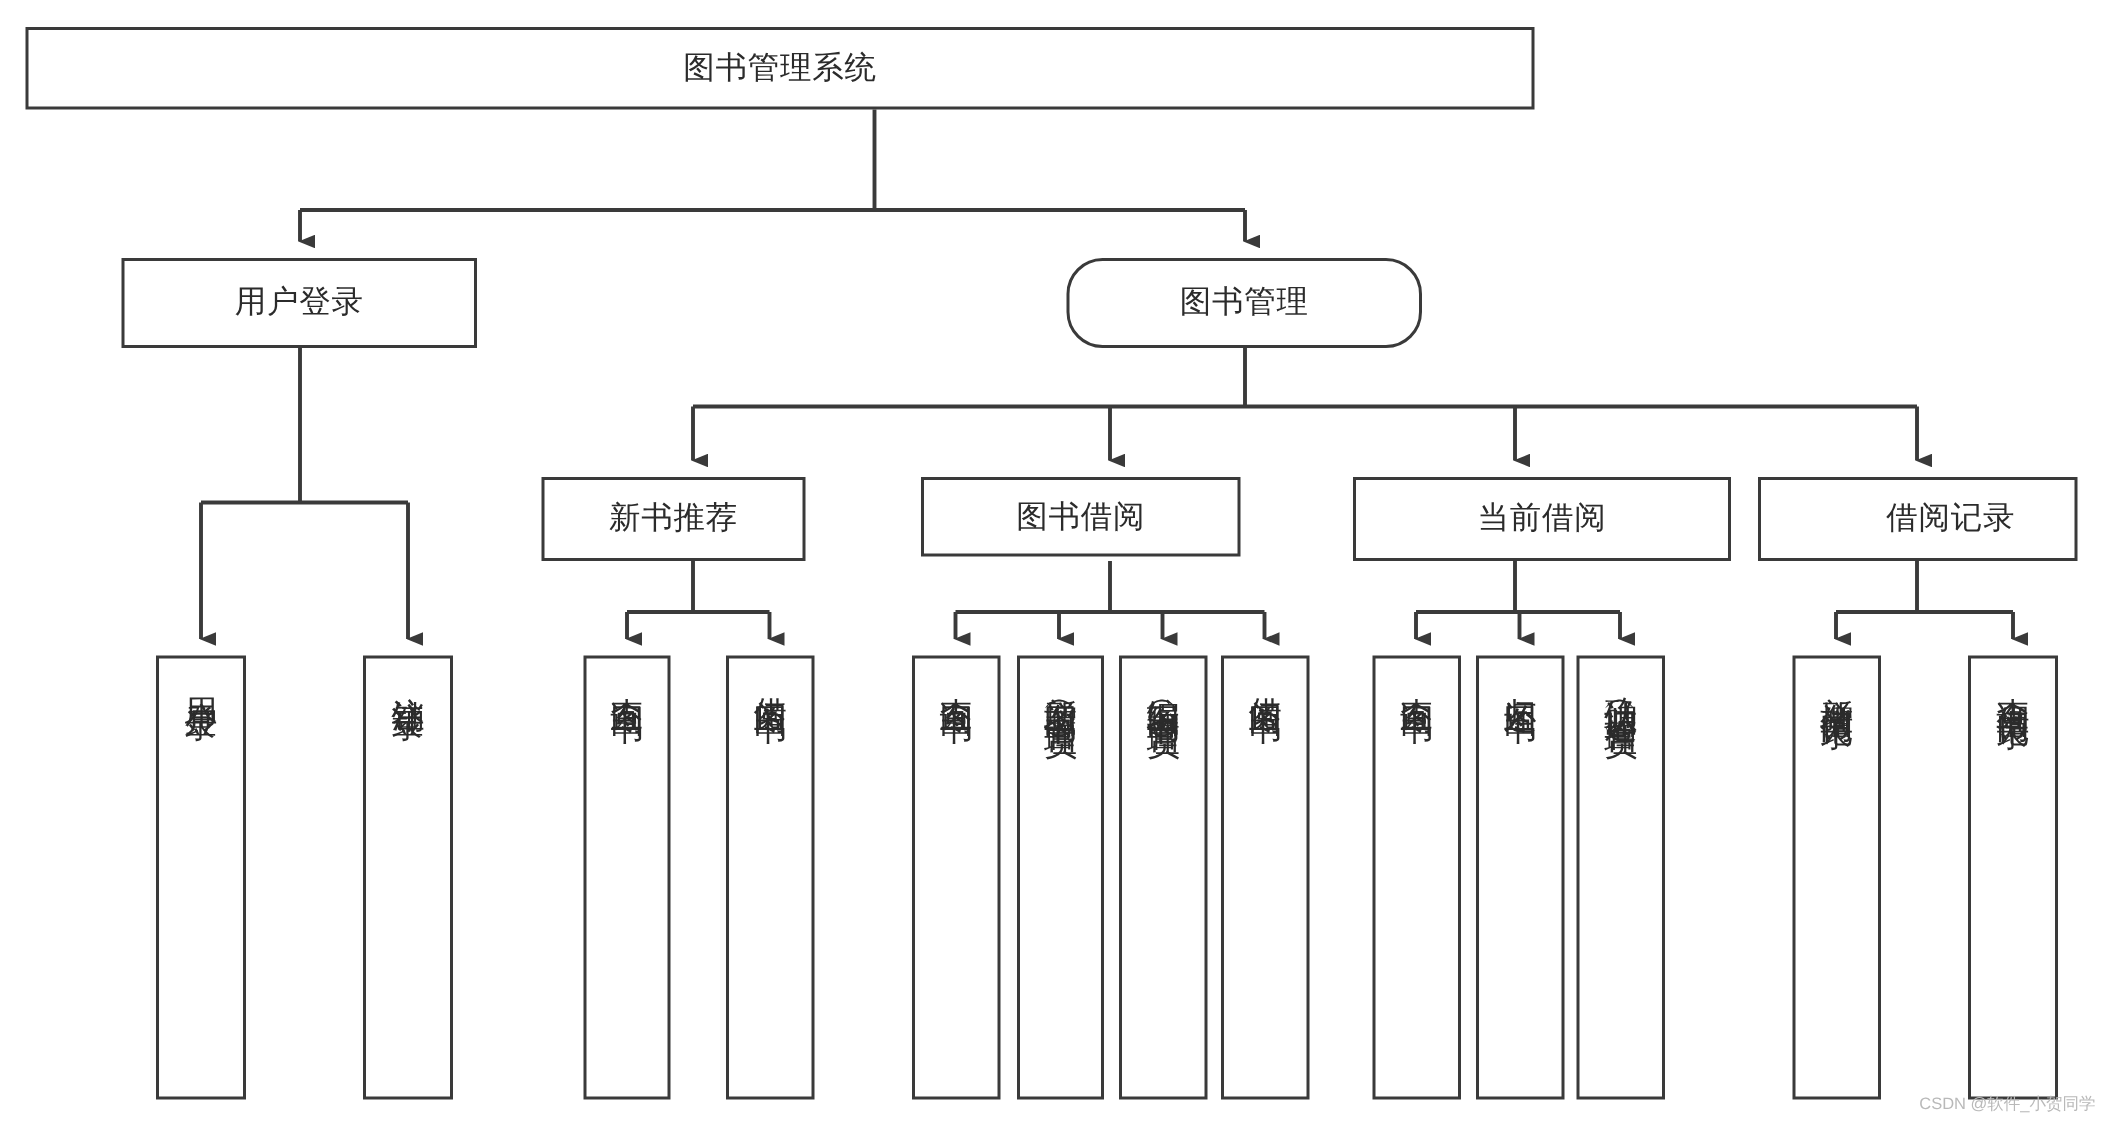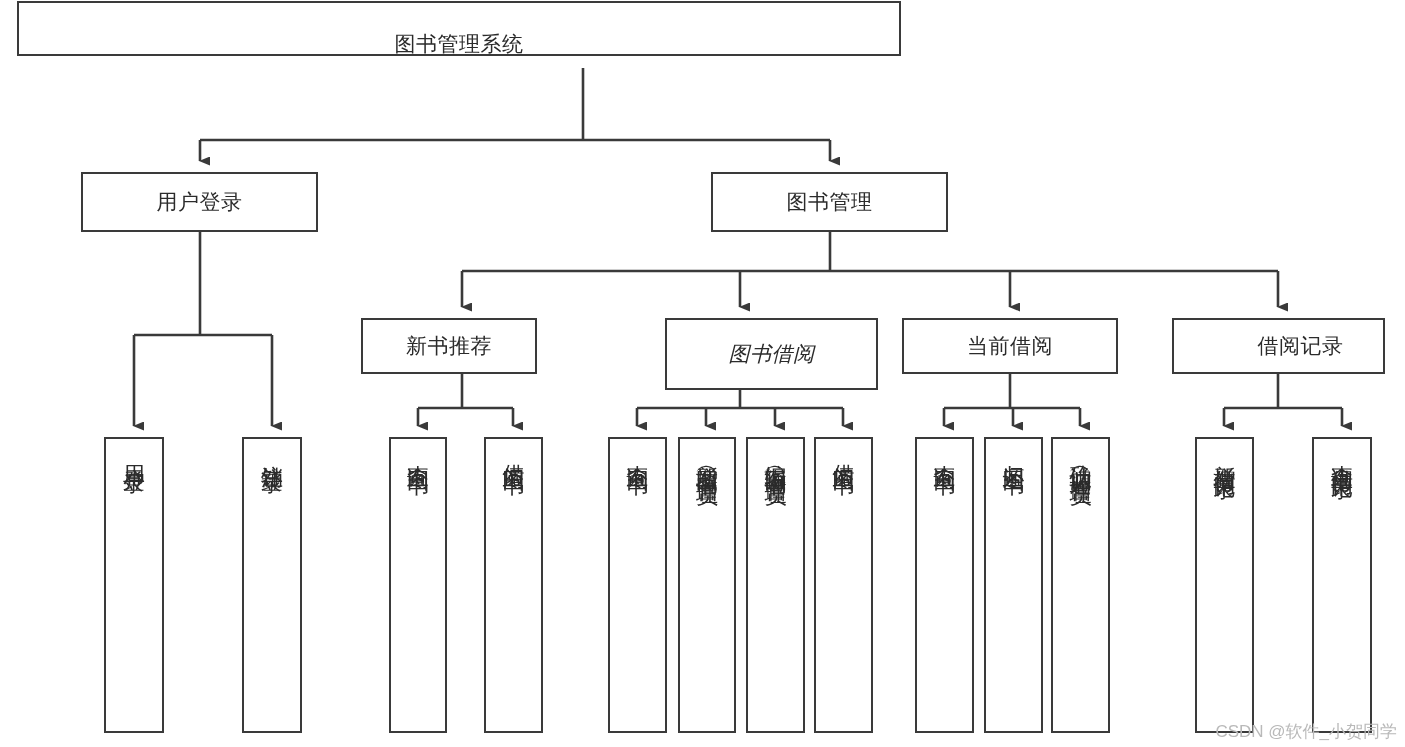--- a/index.html
+++ b/index.html
@@ -55,21 +55,21 @@
     text-orientation: upright;
     font-size: 22px;
     letter-spacing: 3px;
     line-height: 1;
     white-space: nowrap;
   }
   #watermark {
     position: absolute;
     right: 8px;
     bottom: 4px;
-    font-size: 17px;
+    font-size: 11px;
     color: #b9b9b9;
     white-space: nowrap;
     user-select: none;
   }
 </style>
 </head>
 <body>
 
 <div id="canvas">
 
@@ -110,36 +110,36 @@
         <line x1="1013" y1="408" x2="1013" y2="426" marker-end="url(#arrowhead)"></line>
         <line x1="1080" y1="408" x2="1080" y2="426" marker-end="url(#arrowhead)"></line>
         <line x1="1278" y1="374" x2="1278" y2="408"></line>
         <line x1="1224" y1="408" x2="1342" y2="408"></line>
         <line x1="1224" y1="408" x2="1224" y2="426" marker-end="url(#arrowhead)"></line>
         <line x1="1342" y1="408" x2="1342" y2="426" marker-end="url(#arrowhead)"></line>
       </g>
   </svg>
 
   <div id="nodes-layer">
-      <div class="node horiz root" style="left: 17px; top: 1px; width: 884px; height: 55px; align-items: flex-end;">
+      <div class="node horiz root" style="left: 17px; top: 18px; width: 1006px; height: 55px;">
         <span class="node-label">图书管理系统</span>
       </div>
       <div class="node horiz" style="left: 81px; top: 172px; width: 237px; height: 60px;">
         <span class="node-label">用户登录</span>
       </div>
-      <div class="node horiz" style="left: 711px; top: 172px; width: 237px; height: 60px;">
+      <div class="node horiz" style="left: 711px; top: 172px; width: 237px; height: 60px; border-radius: 24px;">
         <span class="node-label">图书管理</span>
       </div>
       <div class="node horiz" style="left: 361px; top: 318px; width: 176px; height: 56px;">
         <span class="node-label">新书推荐</span>
       </div>
-      <div class="node horiz" style="left: 665px; top: 318px; width: 213px; height: 72px; font-style: italic;">
+      <div class="node horiz" style="left: 614px; top: 318px; width: 213px; height: 53px;">
         <span class="node-label">图书借阅</span>
       </div>
-      <div class="node horiz" style="left: 902px; top: 318px; width: 216px; height: 56px;">
+      <div class="node horiz" style="left: 902px; top: 318px; width: 252px; height: 56px;">
         <span class="node-label">当前借阅</span>
       </div>
       <div class="node horiz" style="left: 1172px; top: 318px; width: 213px; height: 56px; padding-left: 44px;">
         <span class="node-label">借阅记录</span>
       </div>
       <div class="node vert" style="left: 104px; top: 437px; width: 60px; height: 296px;">
         <span class="node-label">用户登录</span>
       </div>
       <div class="node vert" style="left: 242px; top: 437px; width: 60px; height: 296px;">
         <span class="node-label">注销登录</span>

